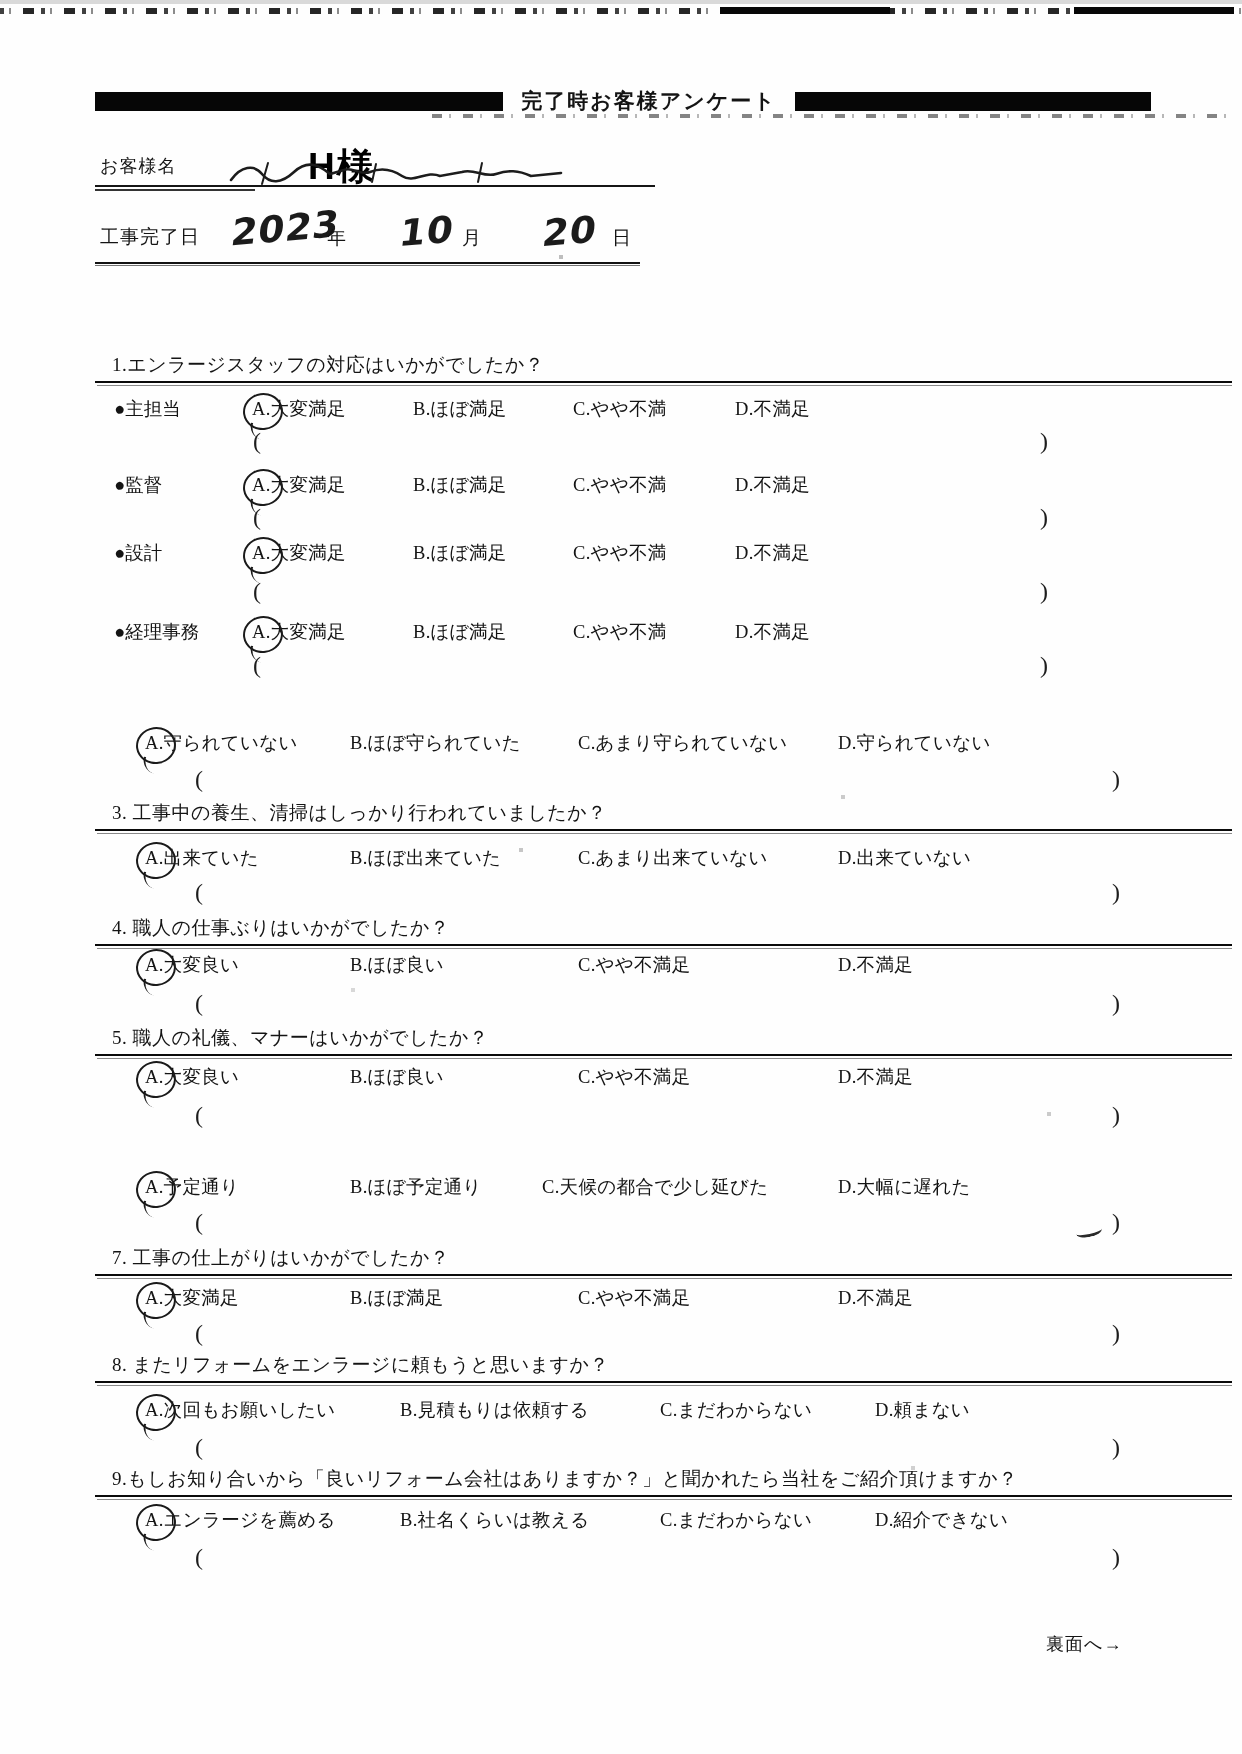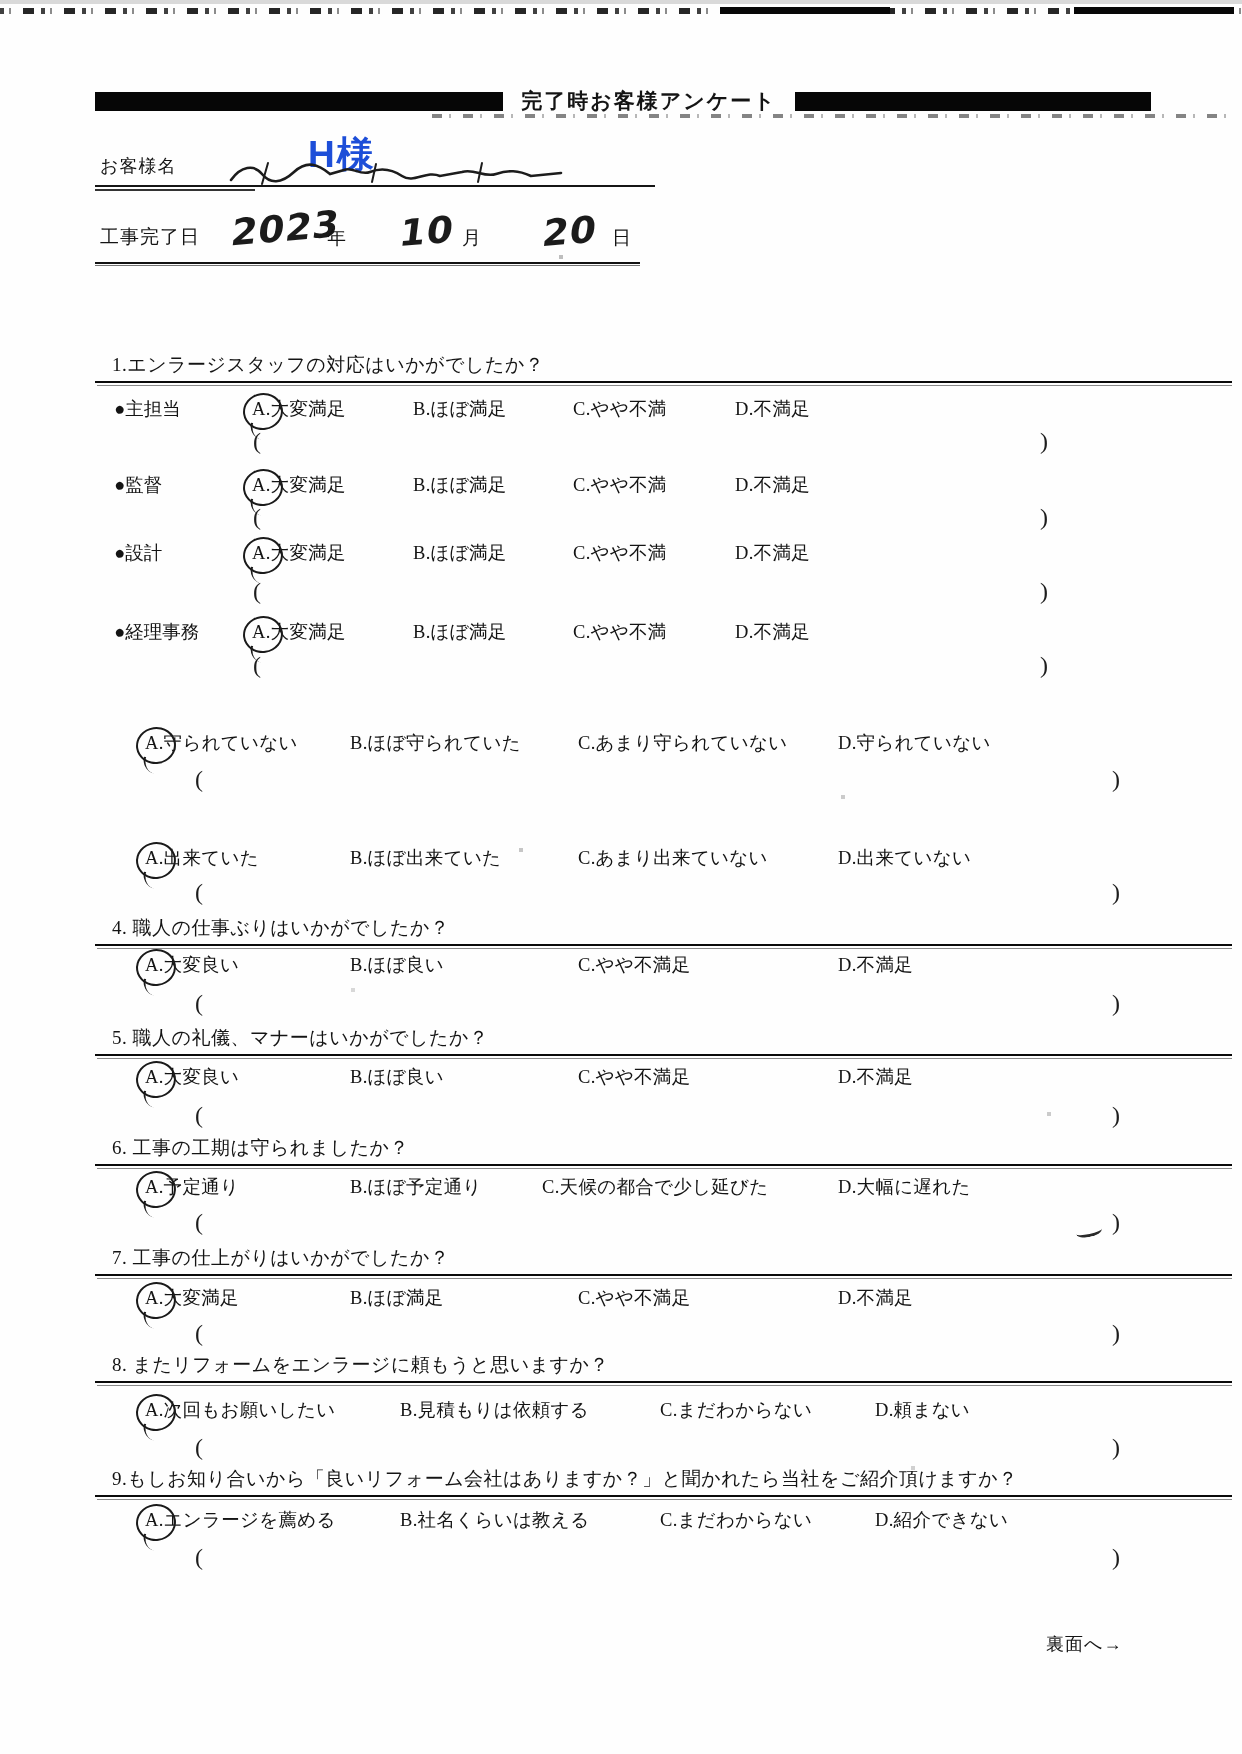--- a/index.html
+++ b/index.html
@@ -42,23 +42,23 @@
   .header-row { position:absolute; top:86px; left:95px; width:1056px; height:22px; display:flex; align-items:center; }
   .bar { height:19px; background:#060606; }
   .bar.left  { width:408px; }
   .bar.right { width:356px; flex:0 0 auto; }
   .form-title {
     font-family:"Liberation Sans", sans-serif; font-size:21px; font-weight:600;
     margin:0 14px; letter-spacing:2px; white-space:nowrap; flex:1 1 auto; text-align:center;
   }
   
   .customer-value {
-    position:absolute; top:126px; left:308px;
+    position:absolute; top:138px; left:308px;
     font-family:"Liberation Sans", sans-serif; font-size:37px; font-weight:bold; letter-spacing:2px;
-    color:#1d4ed8;
+    color:#000000;
   }
   .customer-label { position:absolute; top:150px; left:100px; font-size:18px; letter-spacing:1px; }
   .name-underline  { position:absolute; top:181px; left:95px; width:560px; height:2px; background:#151515; }
   .name-underline2 { position:absolute; top:185px; left:95px; width:160px; height:2px; background:#333; }
   .scribble { position:absolute; top:156px; left:226px; }
   
   .date-label { position:absolute; top:220px; left:100px; font-size:19px; letter-spacing:1px; }
   .hw {
     position:absolute; font-family:"DejaVu Sans", sans-serif; font-weight:600; color:#1b1b1b;
     transform:skewX(-12deg) rotate(-5deg); letter-spacing:1px;
@@ -200,20 +200,23 @@
     <span class="opt sel"><span class="key">A.</span><span>守られていない</span></span>
     <span class="opt"><span class="key">B.</span><span>ほぼ守られていた</span></span>
     <span class="opt"><span class="key">C.</span><span>あまり守られていない</span></span>
     <span class="opt"><span class="key">D.</span><span>守られていない</span></span>
   </div>
   <div class="paren-row p-std p2">
     <span class="paren-open">(</span>
     <span class="paren-close">)</span>
   </div>
 
+  <div class="q-head qh3">
+    <h2 class="q-title">3. 工事中の養生、清掃はしっかり行われていましたか？</h2>
+  </div>
   <div class="opt-row row-std r3">
     <span class="opt sel"><span class="key">A.</span><span>出来ていた</span></span>
     <span class="opt"><span class="key">B.</span><span>ほぼ出来ていた</span></span>
     <span class="opt"><span class="key">C.</span><span>あまり出来ていない</span></span>
     <span class="opt"><span class="key">D.</span><span>出来ていない</span></span>
   </div>
   <div class="paren-row p-std p3">
     <span class="paren-open">(</span>
     <span class="paren-close">)</span>
   </div>
@@ -239,23 +242,20 @@
     <span class="opt sel"><span class="key">A.</span><span>大変良い</span></span>
     <span class="opt"><span class="key">B.</span><span>ほぼ良い</span></span>
     <span class="opt"><span class="key">C.</span><span>やや不満足</span></span>
     <span class="opt"><span class="key">D.</span><span>不満足</span></span>
   </div>
   <div class="paren-row p-std p5">
     <span class="paren-open">(</span>
     <span class="paren-close">)</span>
   </div>
 
-  <div class="q-head qh6">
-    <h2 class="q-title">6. 工事の工期は守られましたか？</h2>
-  </div>
   <div class="opt-row row-q6 r6">
     <span class="opt sel"><span class="key">A.</span><span>予定通り</span></span>
     <span class="opt"><span class="key">B.</span><span>ほぼ予定通り</span></span>
     <span class="opt"><span class="key">C.</span><span>天候の都合で少し延びた</span></span>
     <span class="opt"><span class="key">D.</span><span>大幅に遅れた</span></span>
   </div>
   <div class="paren-row p-std p6">
     <span class="paren-open">(</span>
     <span class="paren-close">)</span>
   </div>

